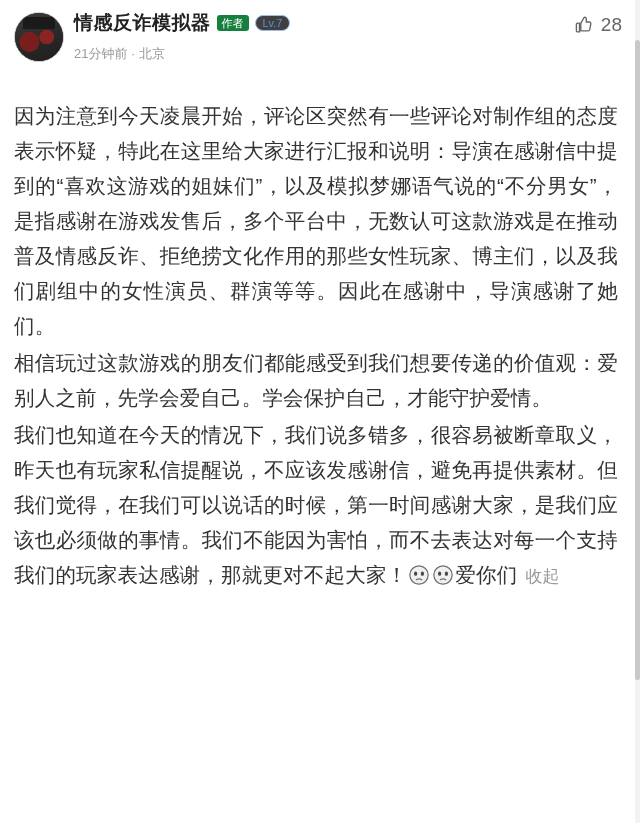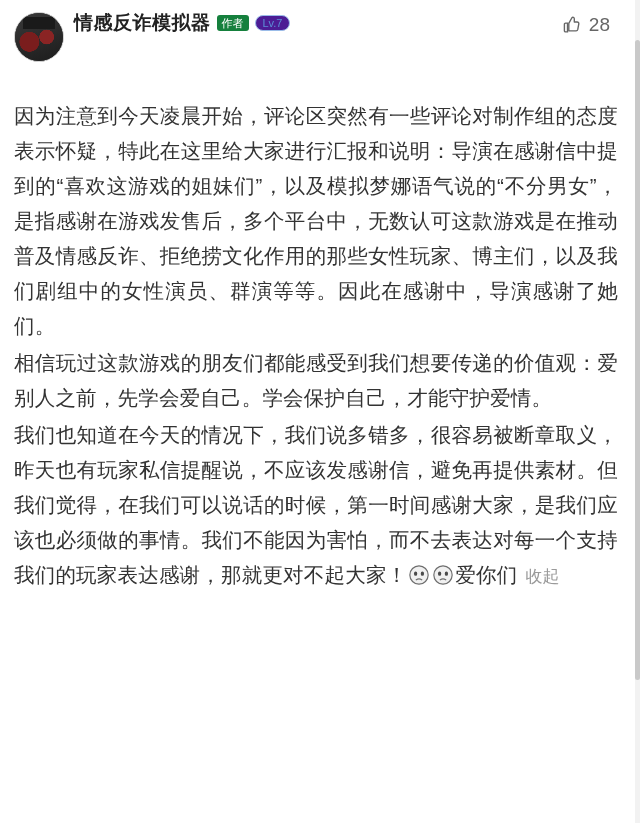--- a/index.html
+++ b/index.html
@@ -83,38 +83,38 @@
     border-radius: 3px;
     padding: 2px 5px;
     line-height: 1;
     height: 16px;
     box-sizing: border-box;
   }
   .tag-level {
     display: inline-flex;
     align-items: center;
     justify-content: center;
-    background: #4c1d95;
+    background: #404040;
     color: #5b8fd6;
     border: 1px solid #9bbde9;
     font-size: 11px;
     border-radius: 8px;
     padding: 1px 7px;
     line-height: 1;
     height: 16px;
     box-sizing: border-box;
   }
   .meta-row {
     margin-top: 9px;
     font-size: 13px;
     color: #9a9a9a;
   }
   .like-box {
     position: absolute;
-    right: 16px;
+    right: 4px;
     top: 4px;
     display: flex;
     align-items: center;
     gap: 7px;
   }
   .thumb-icon {
     width: 22px;
     height: 22px;
     display: block;
   }
@@ -179,20 +179,21 @@
       <div class="av-inner"></div>
       <div class="av-top"></div>
     </div>
 
     <div class="head-main">
       <div class="name-row">
         <span class="username">情感反诈模拟器</span>
         <span class="tag-author">作者</span>
         <span class="tag-level">Lv.7</span>
       </div>
+      <div class="meta-row">21分钟前 · 北京</div>
     </div>
 
     <div class="like-box">
       <svg class="thumb-icon" viewBox="0 0 24 24">
         <path d="M6 10h2.2v9.5H6A1.2 1.2 0 0 1 4.8 18.3v-7.1A1.2 1.2 0 0 1 6 10z" fill="none" stroke="#666" stroke-width="1.5"></path>
         <path d="M9.6 10.2l3.4-6.1c.9-1.1 2.6-.5 2.6 1v3.6h3.1c1.2 0 2 1 1.8 2.1l-1.1 6c-.2.9-.9 1.6-1.8 1.6H9.6z" fill="none" stroke="#666" stroke-width="1.5" stroke-linejoin="round"></path>
       </svg>
       <span class="like-count">28</span>
     </div>
   </div>

